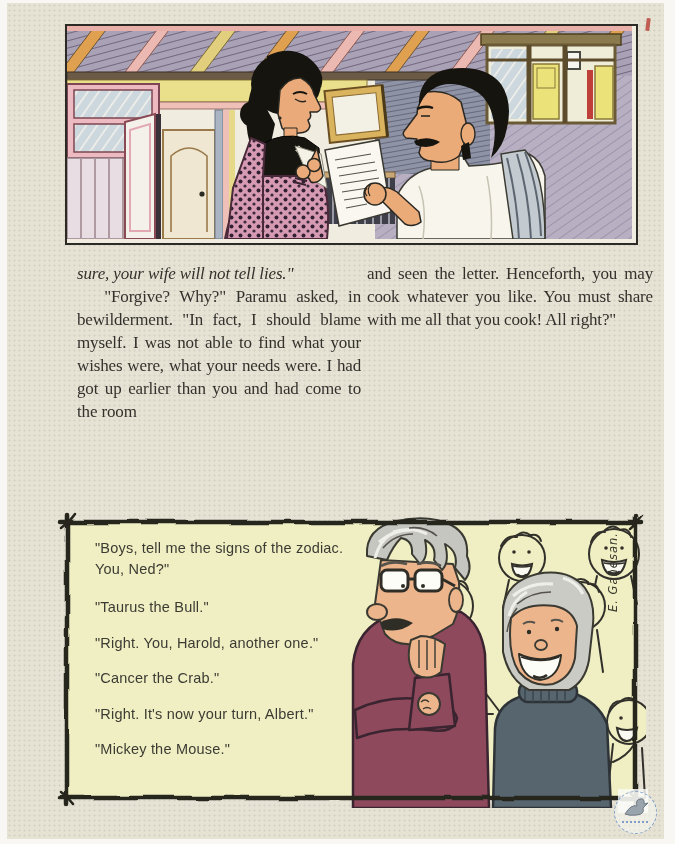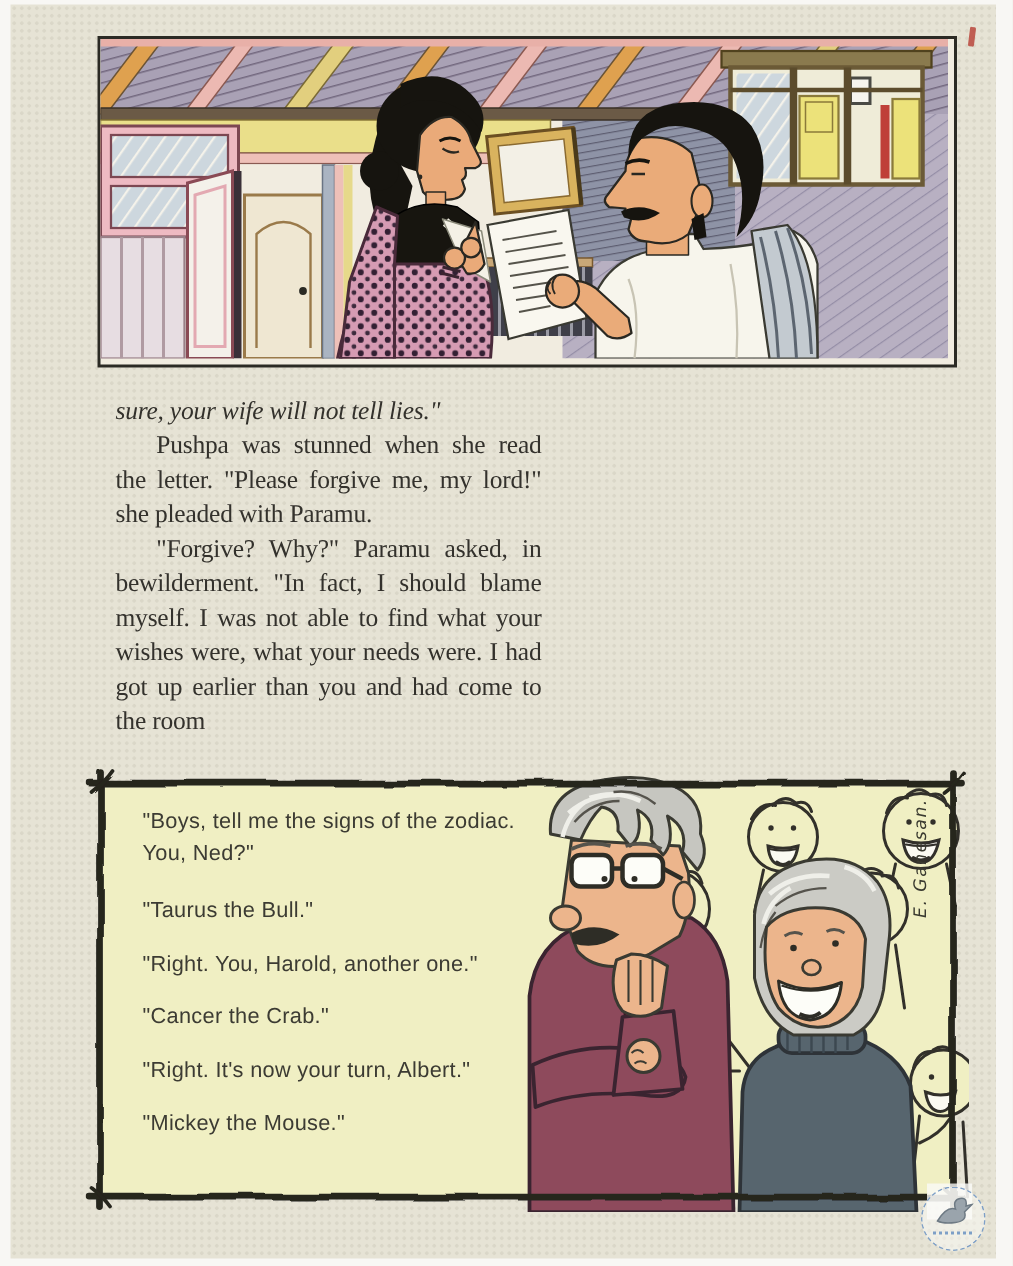--- a/index.html
+++ b/index.html
@@ -209,24 +209,24 @@
         <path d="M394,120 L396,134 L404,132 L402,116 Z" fill="#16140f"></path>
         <path d="M352,186 L330,166 Q318,158 312,164 L316,176 L338,198 Q346,202 354,196 Z" fill="#eaab79" stroke="#2a2822" stroke-width="1.5"></path>
         <circle cx="308" cy="168" r="11" fill="#eaab79" stroke="#2a2822" stroke-width="1.5"></circle>
         <path d="M300,162 q-4,4 0,8 M304,158 q-5,5 -1,12" fill="none" stroke="#2a2822" stroke-width="1.2"></path>
       </g>
     </svg>
   </div>
 
   <div class="story-col" id="story-col-1">
     <p class="cont-italic">sure, your wife will not  tell lies."</p>
-    <p class="indent">Pushpa was stunned when she read the letter. "Please forgive me, my lord!" she pleaded with Paramu.</p>
     <p class="indent">"Forgive? Why?" Paramu asked, in bewilderment. "In fact, I should blame myself. I was not able to find what your wishes were, what your needs were. I had got up earlier than you and had come to the room</p>
   </div>
   <div class="story-col" id="story-col-2">
+    <p>and seen the letter. Henceforth, you may cook whatever you like. You must share with me all that you cook! All right?"</p>
   </div>
 
   <div id="cartoon-panel">
     <svg width="589" height="296" viewBox="0 0 589 296">
       <defs>
         <filter id="wobble" x="-5%" y="-5%" width="110%" height="110%">
           <feTurbulence type="fractalNoise" baseFrequency="0.025" numOctaves="2" result="n"></feTurbulence>
           <feDisplacementMap in="SourceGraphic" in2="n" scale="5"></feDisplacementMap>
         </filter>
       </defs>

